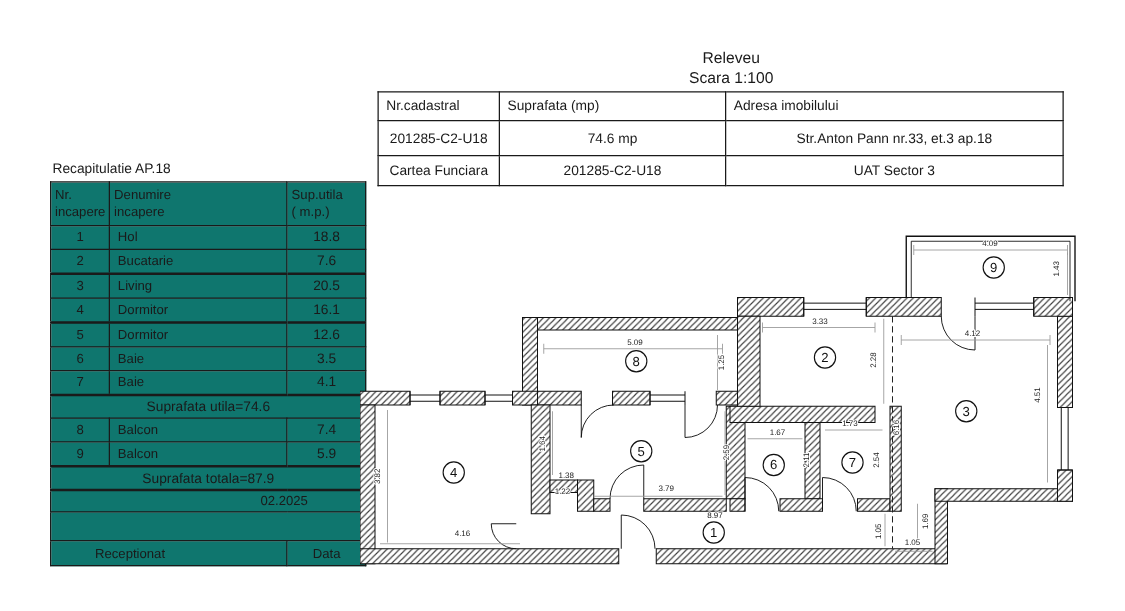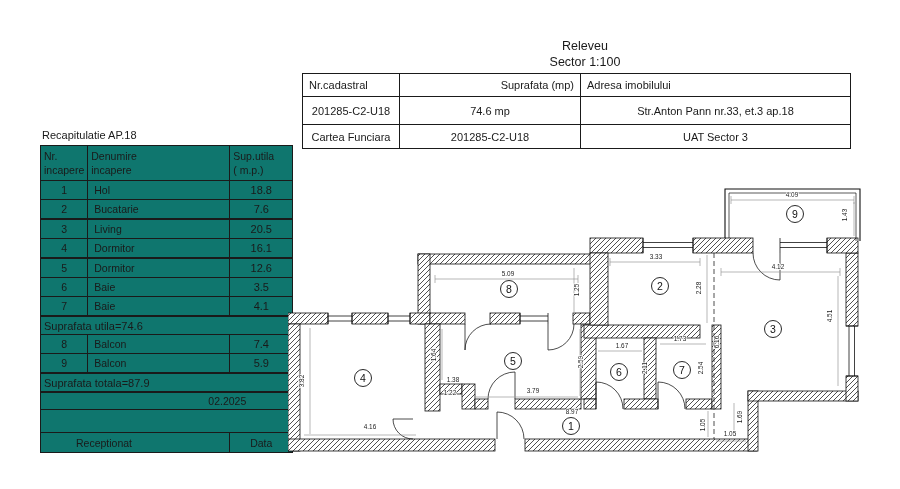--- a/index.html
+++ b/index.html
@@ -17,49 +17,49 @@
   #recap-title{left:42px;top:129px;font-size:11px;}
   #recap{left:40px;top:145px;border-collapse:collapse;table-layout:fixed;}
   #recap td,#recap th{border:1px solid #1a1a1a;font-size:10.5px;font-weight:normal;padding:0 3px;background:#0f766e;vertical-align:middle;}
   #recap .hd{height:34px;font-size:10.5px;text-align:left;line-height:14px;}
   #recap .hd.l{text-align:left;}
   #recap td.nr{text-align:center;width:40px;}
   #recap td.nm{width:132px;padding-left:6px;}
   #recap td.ar{width:56px;text-align:center;font-size:11px;}
   #recap tr.rm td{height:18px;}
   #recap tr.thk td{border-bottom-width:2px;}
-  #recap td.merge{font-size:11px;height:17px;}
+  #recap td.merge{text-align:center;font-size:11px;height:17px;}
   #recap td.exe{padding-left:35px;height:17px;}
   #recap td.dat{text-align:center;height:17px;}
   #recap td.date{ text-align:right;padding-right:46px;height:16px;}
   #recap td.empty{height:22px;}
   #recap td.rec{padding-left:35px;height:19px;}
   
   #plan{left:288px;top:186px;}
   text.dim{font-size:6.4px;fill:#222;paint-order:stroke;stroke:#fff;stroke-width:1.6px;}
   text.rn{font-size:10.5px;fill:#111;}
 </style>
 </head>
 <body>
 
 <div class="abs" id="plan-title">
   <div>Releveu</div>
-  <div>Sector 1:100</div>
+  <div>Scara 1:100</div>
 </div>
 
 <table class="abs" id="cad-table">
   <colgroup>
       <col style="width:97px">
       <col style="width:181px">
       <col style="width:270px">
     </colgroup>
   <tbody>
       <tr>
     <td class="lft">Nr.cadastral</td>
-    <td style="text-align:right">Suprafata (mp)</td>
+    <td style="text-align:left">Suprafata (mp)</td>
     <td class="lft">Adresa imobilului</td>
   </tr>
   <tr class="vals">
     <td>201285-C2-U18</td>
     <td>74.6 mp</td>
     <td>Str.Anton Pann nr.33, et.3 ap.18</td>
   </tr>
   <tr class="vals2">
     <td class="lft">Cartea Funciara</td>
     <td>201285-C2-U18</td>

